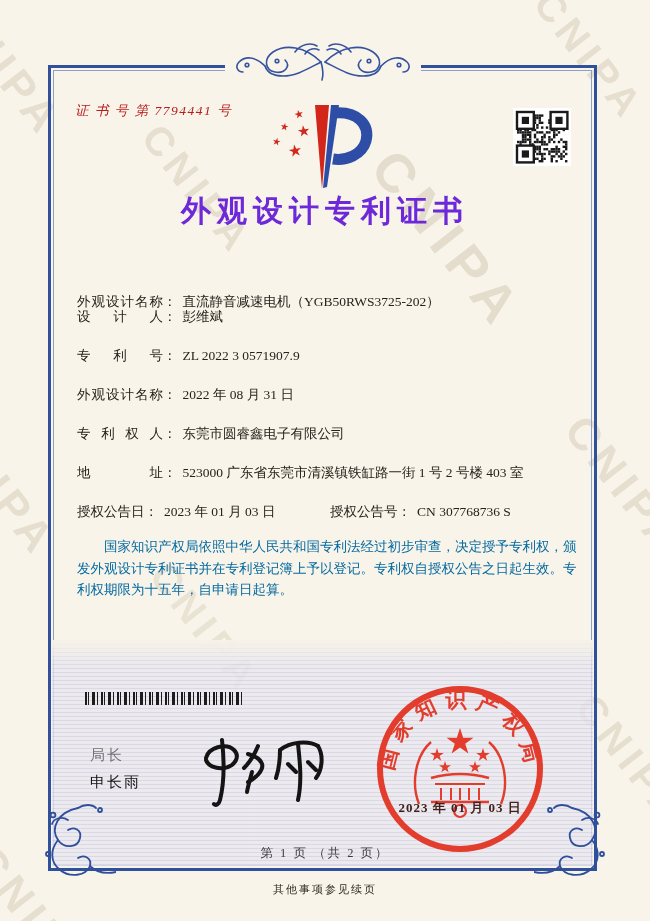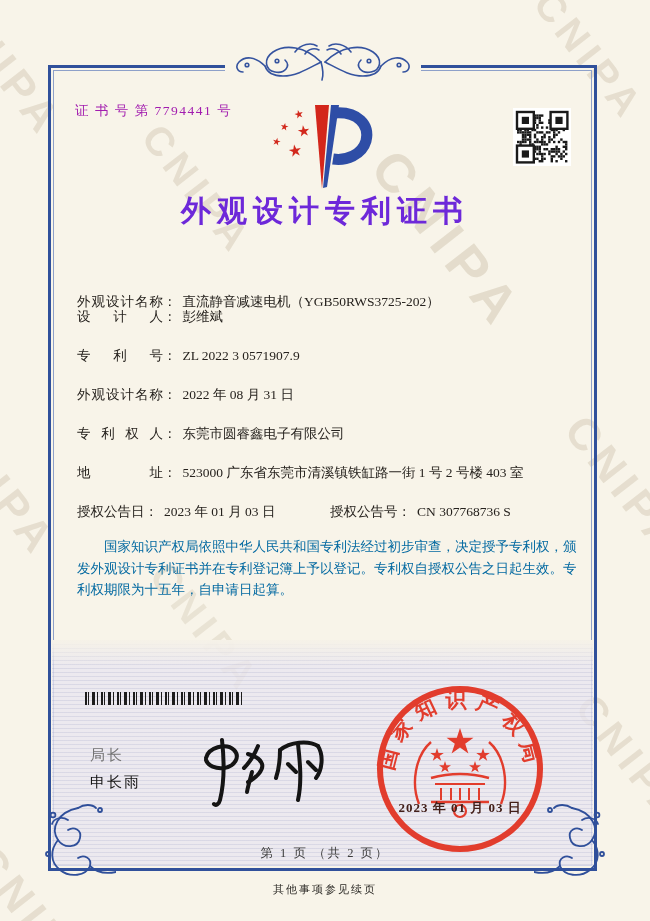--- a/index.html
+++ b/index.html
@@ -32,21 +32,21 @@
 
   
   .orn-top{position:absolute;left:225px;top:38px;width:196px;height:50px;
            background:#f8f4e9;z-index:2;}
   .orn-corner{position:absolute;width:82px;height:78px;z-index:3;}
   .orn-bl{left:34px;top:802px;}
   .orn-br{left:534px;top:802px;transform:scaleX(-1);}
 
   
   .cert-no{position:absolute;left:75px;top:102px;z-index:2;font-size:13.5px;
-           letter-spacing:1.5px;color:#a21caf;}
+           letter-spacing:1.5px;color:#b91c1c;font-style:italic;}
   .logo{position:absolute;left:270px;top:103px;width:106px;height:90px;z-index:2;}
   .logo .star{position:absolute;color:#d2281c;line-height:1;z-index:2;}
   .ls1{left:24px;top:6px;font-size:11px;transform:rotate(-14deg);}
   .ls2{left:10px;top:19px;font-size:10px;transform:rotate(10deg);}
   .ls3{left:27px;top:21px;font-size:15px;transform:rotate(-8deg);}
   .ls4{left:2px;top:34px;font-size:10px;transform:rotate(12deg);}
   .ls5{left:18px;top:40px;font-size:16px;transform:rotate(-10deg);}
   .qr{position:absolute;left:513px;top:108px;width:58px;height:58px;background:#fff;z-index:2;}
   .title{position:absolute;left:0;right:0;top:191px;text-align:center;z-index:2;
          font-size:30px;font-weight:bold;letter-spacing:6px;color:#6d28d9;}

